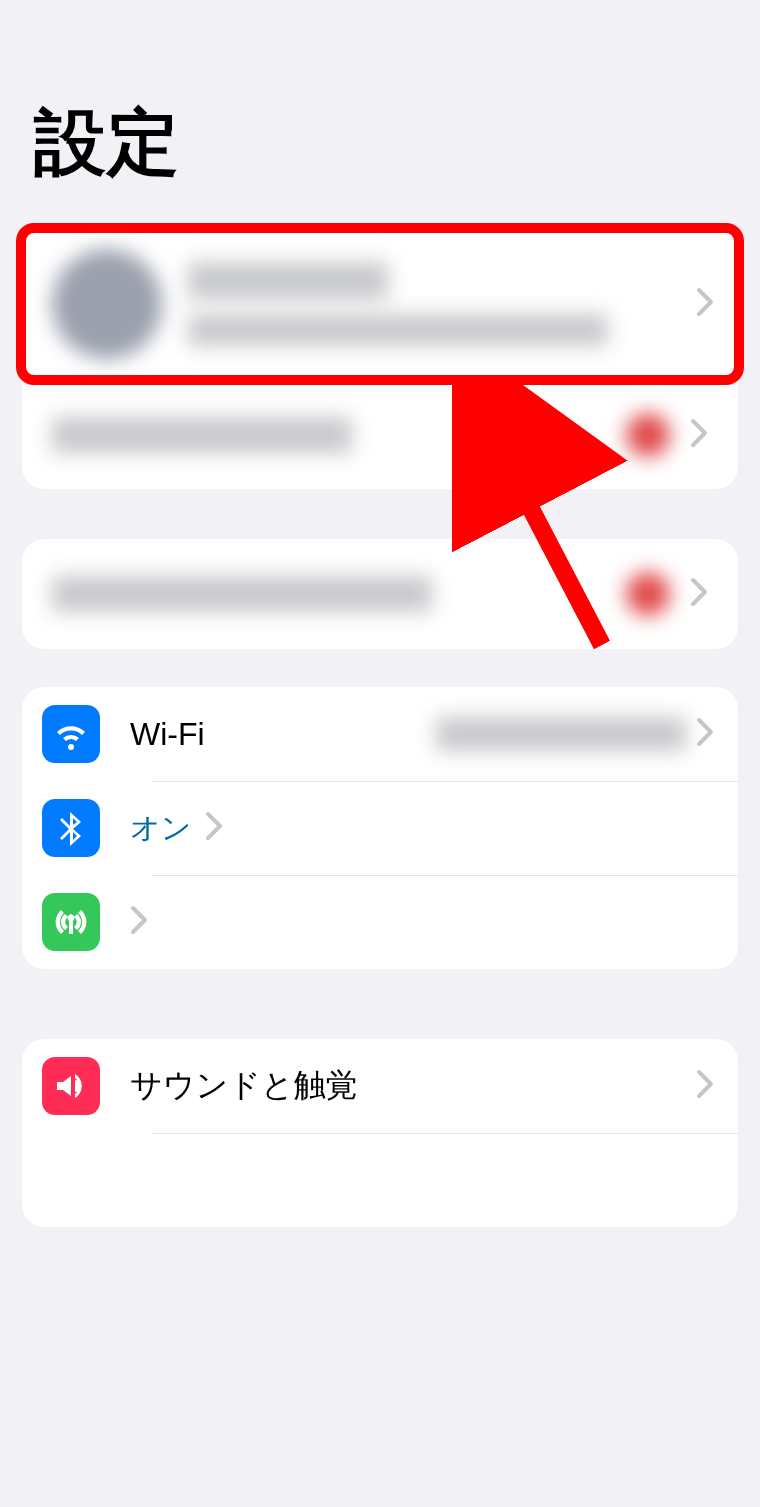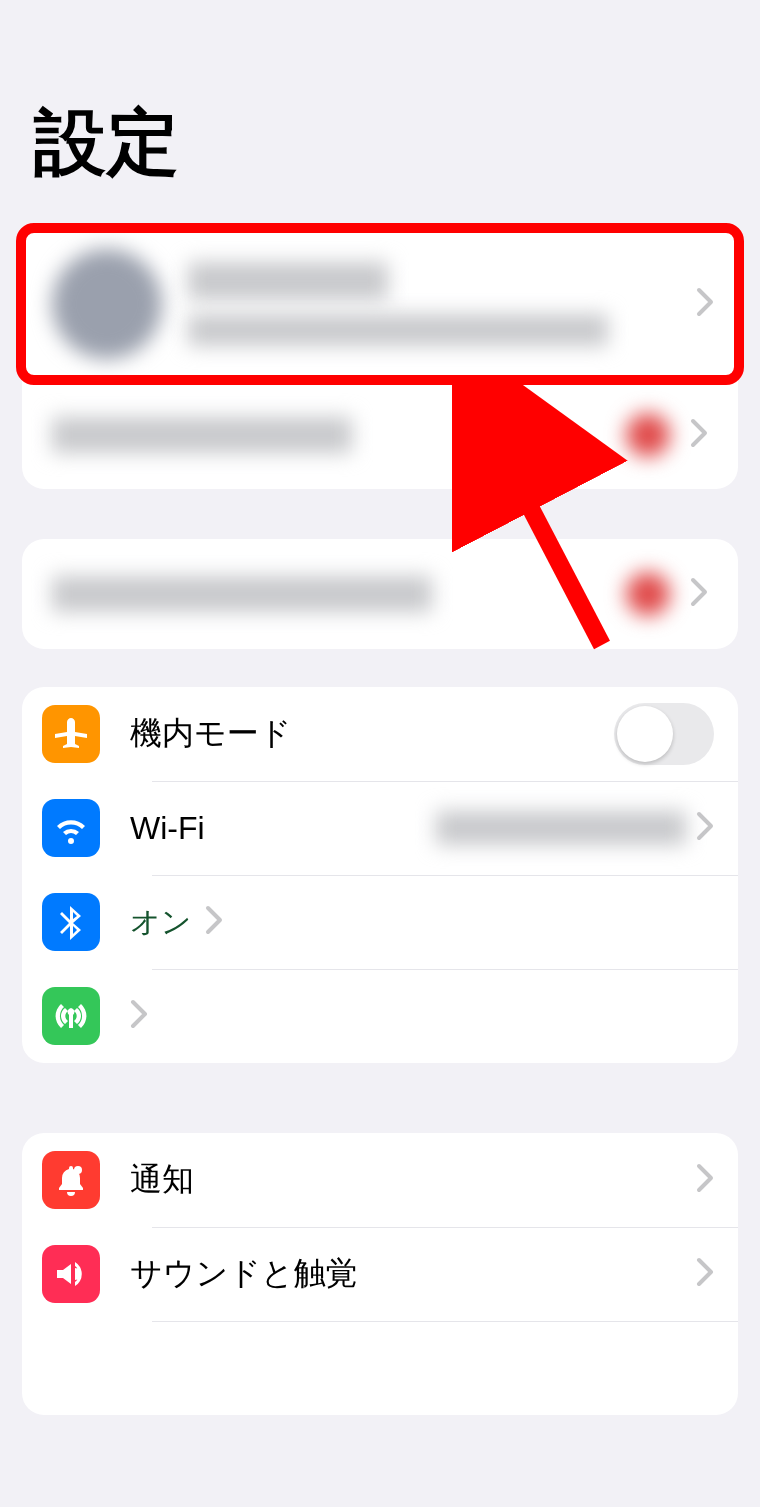--- a/index.html
+++ b/index.html
@@ -6,21 +6,21 @@
     html,body{width:760px;background:#f2f1f6;font-family:-apple-system,"Hiragino Sans","Helvetica Neue",Arial,sans-serif;color:#000;}
     .page{padding:0 0 40px 0;}
     h1.title{font-size:72px;font-weight:700;letter-spacing:1px;padding:95px 0 0 34px;}
     .group{margin:38px 22px 0 22px;background:#fff;border-radius:22px;overflow:hidden;}
     .group + .group{margin-top:60px;}
     .row{display:flex;align-items:center;min-height:94px;padding:0 24px 0 20px;position:relative;}
     .row + .row::before{content:"";position:absolute;top:0;left:130px;right:0;height:1px;background:#e5e5ea;}
     .ic{width:58px;height:58px;border-radius:13px;display:flex;align-items:center;justify-content:center;flex:0 0 58px;margin-right:30px;color:#fff;}
     .ic svg{width:36px;height:36px;fill:#fff;}
     .label{font-size:32px;font-weight:400;flex:1 1 auto;white-space:nowrap;}
-    .value{font-size:30px;color:#14532d;margin-right:14px;}
+    .value{font-size:30px;color:#0369a1;margin-right:14px;}
     .chev{flex:0 0 auto;}
     .chev svg{width:18px;height:30px;stroke:#c6c6c8;stroke-width:4;fill:none;stroke-linecap:round;stroke-linejoin:round;}
     .toggle{width:100px;height:62px;border-radius:31px;background:#e9e9eb;position:relative;flex:0 0 auto;}
     .toggle .knob{position:absolute;top:3px;left:3px;width:56px;height:56px;border-radius:50%;background:#fff;box-shadow:0 2px 4px rgba(0,0,0,.2);}
     
     .profile-group{margin:38px 22px 0 22px;background:#fff;border-radius:22px;position:relative;}
     .profile-row{display:flex;align-items:center;height:150px;padding:0 24px;}
     .avatar{width:110px;height:110px;border-radius:50%;margin-left:6px;margin-right:26px;flex:0 0 110px;}
     .ptxt{flex:1 1 auto;}
     .pname{height:38px;width:200px;margin-bottom:14px;}
@@ -84,31 +84,20 @@
       <div class="sub-txt blurB" style="width:380px"></div>
       <div class="badge blurR" style="margin-left:auto;margin-right:20px"></div>
       <span class="badge-chev"><svg viewBox="0 0 18 30">
             <polyline points="3,3 15,15 3,27"></polyline>
           </svg></span>
     </div>
   </div>
 
   <div class="group">
     <div class="row">
-      <span class="ic bg-orange">
-          <svg viewBox="0 0 36 36">
-            <path d="M34 18l-12-2V6c0-2-2-4-4-4s-4 2-4 4v10L2 18v4l12-2v8l-4 2v2l8-1 8 1v-2l-4-2v-8l12 2z"></path>
-          </svg>
-        </span>
-      <span class="label">機内モード</span>
-      <span class="toggle">
-          <span class="knob"></span>
-        </span>
-    </div>
-    <div class="row">
       <span class="ic bg-blue">
           <svg viewBox="0 0 36 36">
             <path d="M18 28a3 3 0 100 6 3 3 0 000-6zm-8-6a12 12 0 0116 0l-3 3a8 8 0 00-10 0zm-6-6a20 20 0 0128 0l-3 3a16 16 0 00-22 0z"></path>
           </svg>
         </span>
       <span class="label">Wi-Fi</span>
       <span class="wifi-val blurB"></span>
       <span class="chev"><svg viewBox="0 0 18 30">
             <polyline points="3,3 15,15 3,27"></polyline>
           </svg></span>
@@ -131,32 +120,20 @@
           </svg>
         </span>
       <span class="chev"><svg viewBox="0 0 18 30">
             <polyline points="3,3 15,15 3,27"></polyline>
           </svg></span>
     </div>
   </div>
 
   <div class="group" style="margin-top:70px">
     <div class="row">
-      <span class="ic bg-red">
-          <svg viewBox="0 0 36 36">
-            <path d="M18 4a2 2 0 00-2 2v1a9 9 0 00-7 9v6l-3 4v2h24v-2l-3-4v-6a9 9 0 00-7-9V6a2 2 0 00-2-2zm-4 26a4 4 0 008 0z"></path>
-            <circle cx="25" cy="8" r="4" fill="#fff"></circle>
-          </svg>
-        </span>
-      <span class="label">通知</span>
-      <span class="chev"><svg viewBox="0 0 18 30">
-            <polyline points="3,3 15,15 3,27"></polyline>
-          </svg></span>
-    </div>
-    <div class="row">
       <span class="ic bg-pink">
           <svg viewBox="0 0 36 36">
             <path d="M4 14v8h6l8 6V8l-8 6zm18-2v12a6 6 0 000-12zm0-6v4a10 10 0 010 16v4a14 14 0 000-24z"></path>
           </svg>
         </span>
       <span class="label">サウンドと触覚</span>
       <span class="chev"><svg viewBox="0 0 18 30">
             <polyline points="3,3 15,15 3,27"></polyline>
           </svg></span>
     </div>

